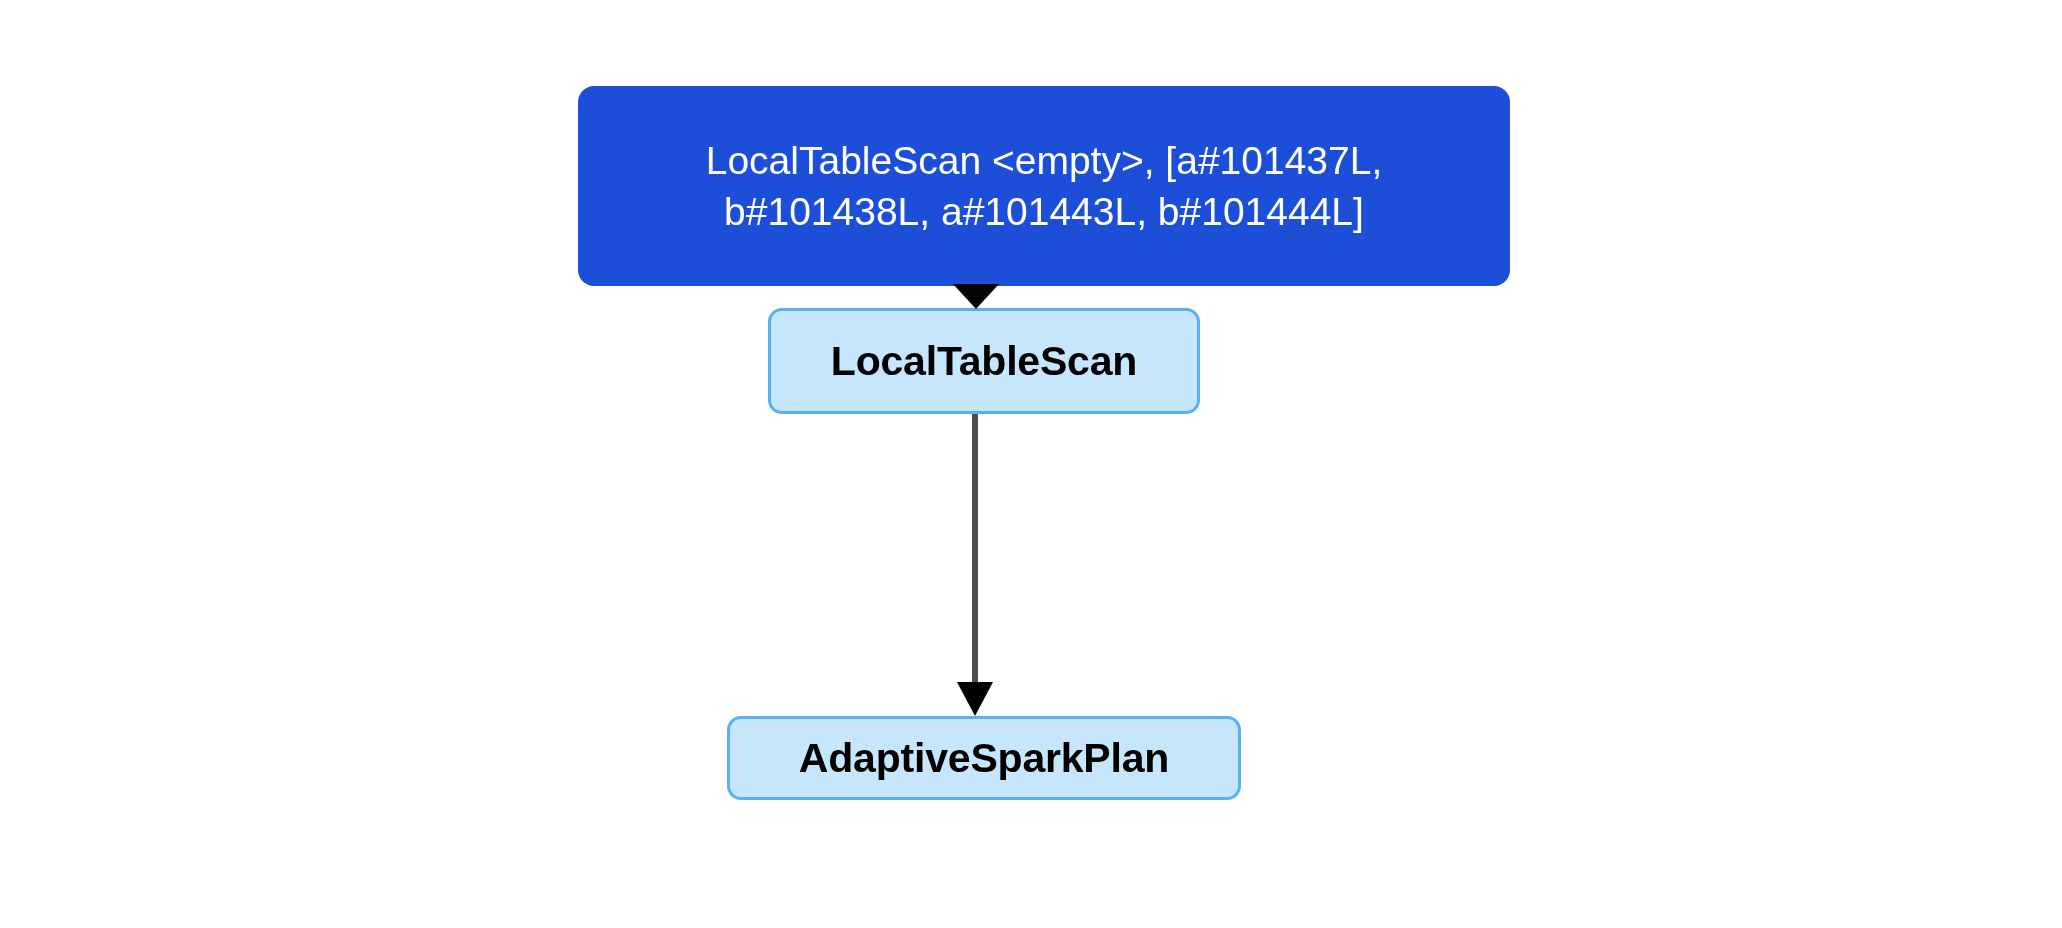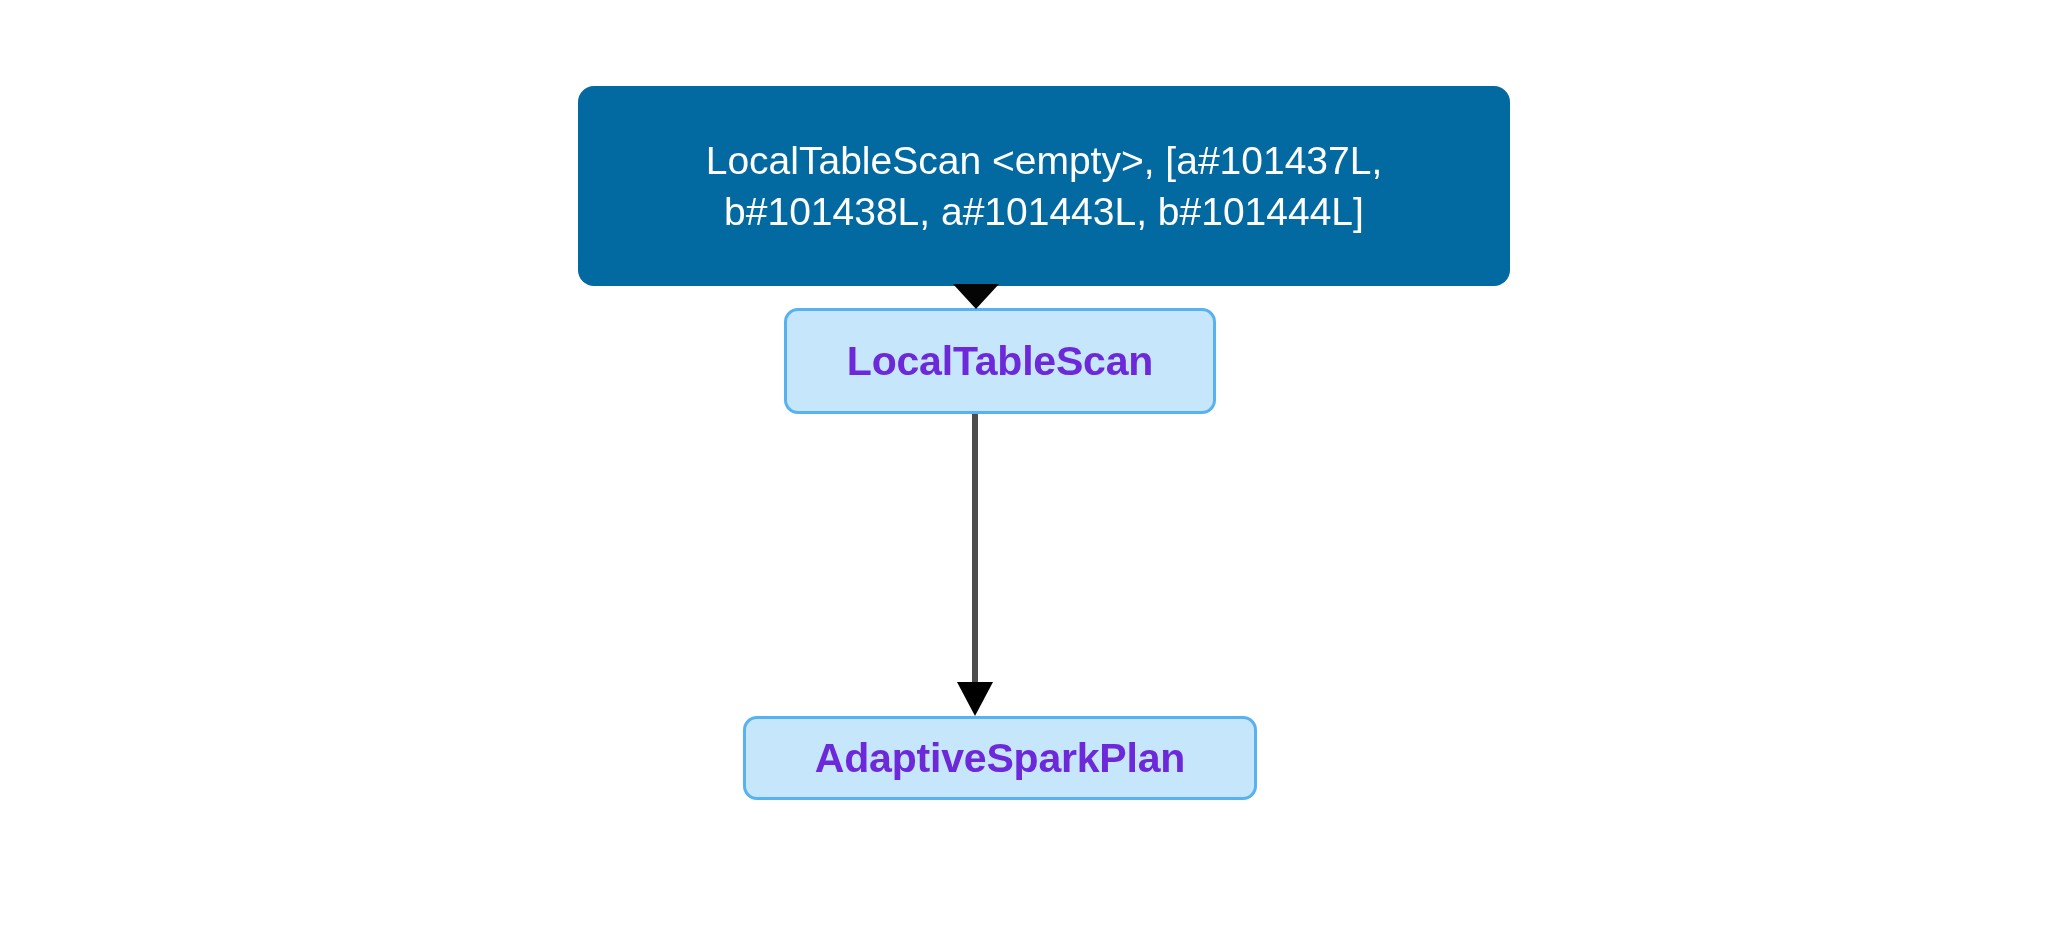--- a/index.html
+++ b/index.html
@@ -21,25 +21,24 @@
   
   .node {
     position: absolute;
     box-sizing: border-box;
     display: flex;
     align-items: center;
     justify-content: center;
     background: #c6e6fb;
     border: 3px solid #58b1f0;
     border-radius: 14px;
-    color: #6d28d9;
+    color: #000000;
     font-weight: bold;
     letter-spacing: -0.2px;
     white-space: nowrap;
-    margin-left: 16px;
   }
   .node-label {
     display: block;
     line-height: 1;
   }
 
   #node-localtablescan {
     left: 768px;
     top: 308px;
     width: 432px;
@@ -65,21 +64,21 @@
   }
 
   
   #tooltip {
     position: absolute;
     left: 578px;
     top: 86px;
     width: 932px;
     height: 200px;
     box-sizing: border-box;
-    background: #0369a1;
+    background: #1d4ed8;
     border-radius: 16px;
     color: #ffffff;
     display: flex;
     align-items: center;
     justify-content: center;
     text-align: center;
     padding: 0 26px;
   }
   #tooltip-text {
     font-size: 39px;

